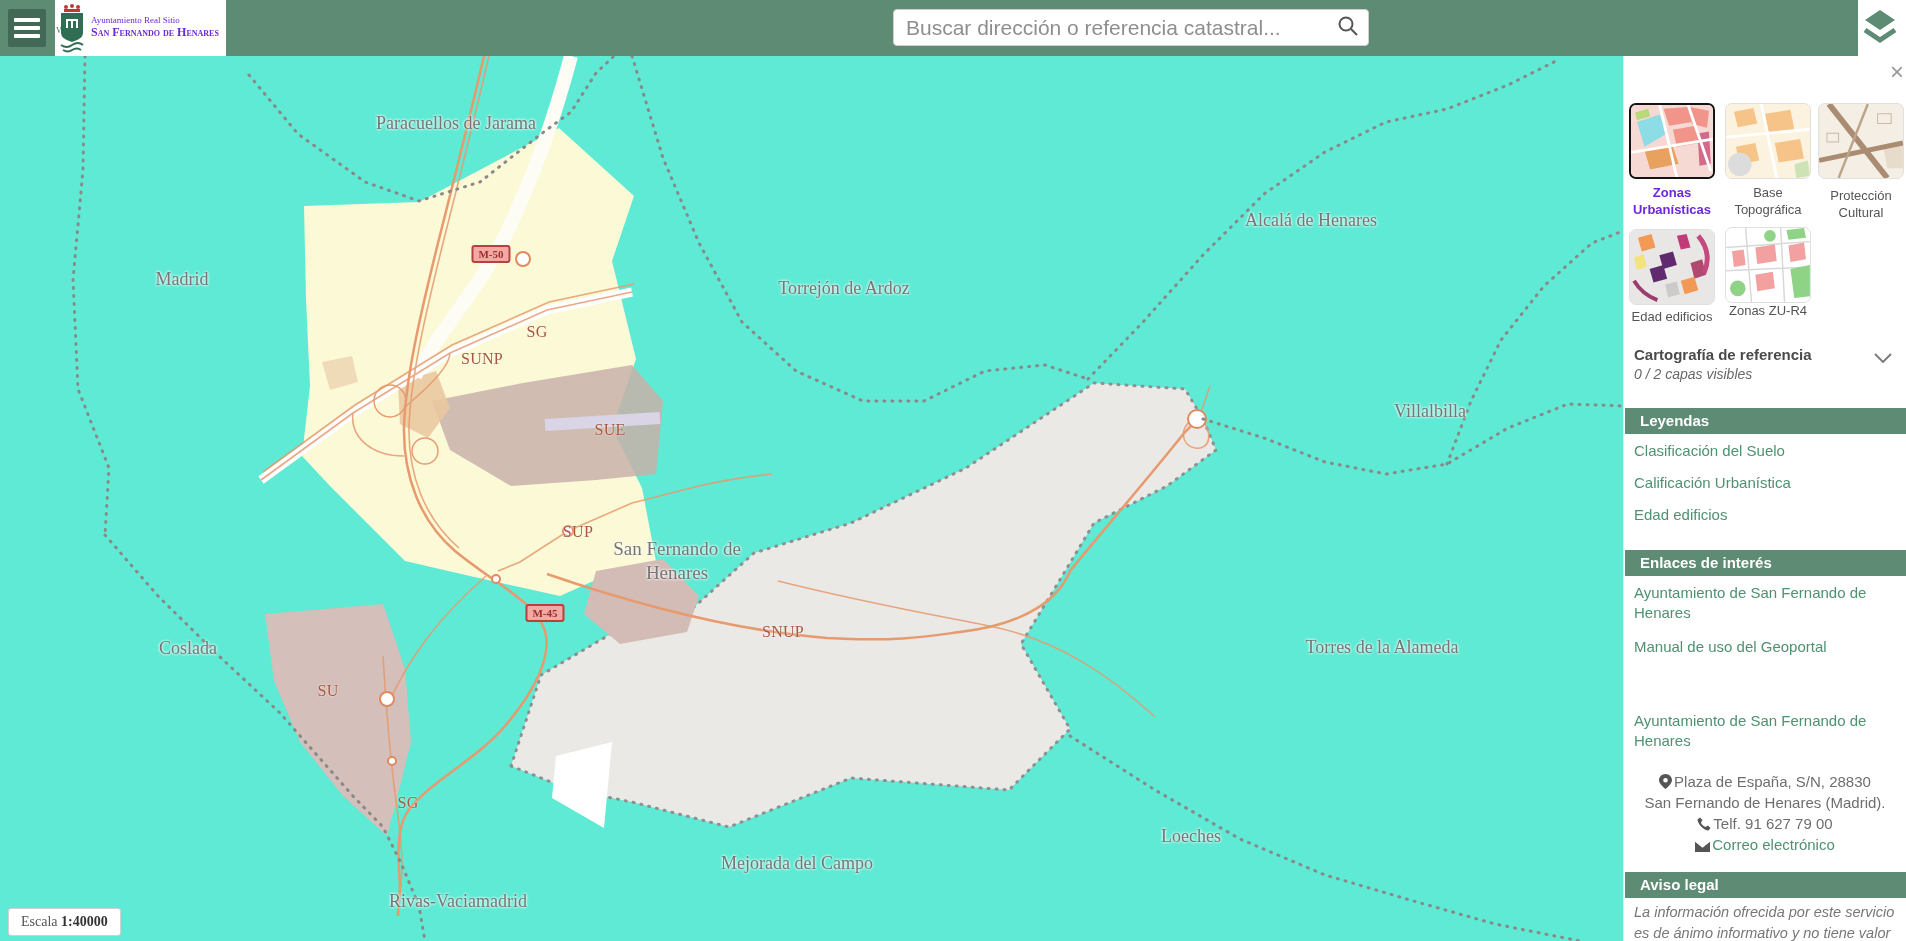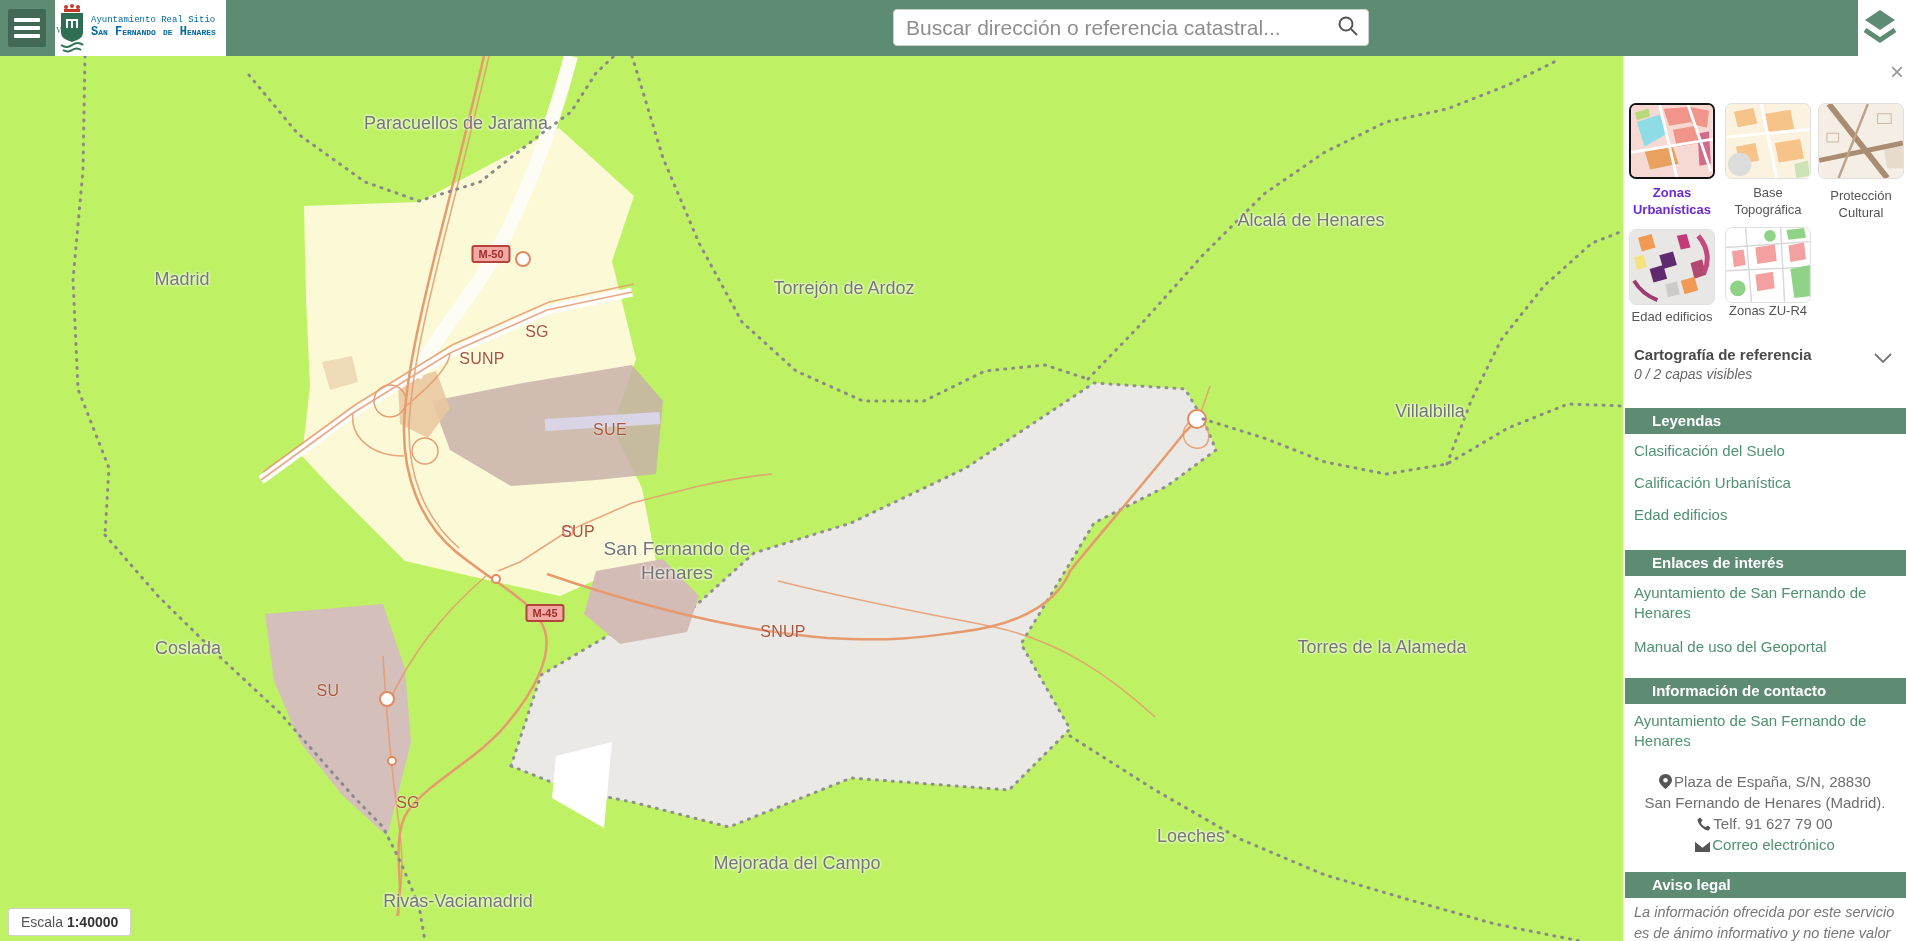--- a/index.html
+++ b/index.html
@@ -3,51 +3,51 @@
 <meta charset="utf-8">
 <style>
   html,body{margin:0;padding:0;}
   body{width:1906px;height:941px;overflow:hidden;font-family:"Liberation Sans",sans-serif;background:#fff;position:relative;}
 
   
   .header{position:absolute;left:0;top:0;width:1906px;height:56px;background:#5d8b74;}
   .hamburger{position:absolute;left:8px;top:9px;width:38px;height:38px;background:#416955;border:none;border-radius:2px;cursor:pointer;padding:5px 5px;box-sizing:border-box;display:flex;flex-direction:column;justify-content:space-evenly;}
   .hamburger span{display:block;height:4px;background:#fff;border-radius:1px;margin:0 1px;}
   .logo-box{position:absolute;left:55px;top:0;width:171px;height:56px;background:#fff;display:flex;align-items:center;}
-  .logo-text{margin-left:6px;font-family:Liberation Mono, monospace;color:#0369a1;line-height:1.1;}
+  .logo-text{margin-left:6px;font-family:Liberation Serif, serif;color:#6d28d9;line-height:1.1;}
   .logo-text .l1{font-size:9px;}
   .logo-text .l2{font-size:12px;font-weight:bold;font-variant:small-caps;}
   .searchwrap{position:absolute;left:893px;top:9px;width:476px;height:37px;background:#fff;border:1px solid #cfcfcf;border-radius:4px;box-sizing:border-box;display:flex;align-items:center;}
   .searchwrap input{flex:1;border:none;outline:none;font-size:21px;color:#444;padding:0 0 0 12px;background:transparent;font-family:"Liberation Sans",sans-serif;}
   .searchwrap input::placeholder{color:#8e8e8e;}
   .search-btn{border:none;background:transparent;cursor:pointer;padding:0 8px 0 0;}
   .corner{position:absolute;left:1858px;top:0;width:48px;height:56px;background:#fff;display:flex;align-items:center;justify-content:flex-start;}
   .layers-btn{border:none;background:transparent;cursor:pointer;padding:0;margin-left:4px;}
 
   
-  .map{position:absolute;left:0;top:56px;width:1623px;height:885px;background:#bef264;overflow:hidden;cursor:grab;}
+  .map{position:absolute;left:0;top:56px;width:1623px;height:885px;background:#5eead4;overflow:hidden;cursor:grab;font-family:Liberation Serif, serif;}
   .city-label{position:absolute;transform:translate(-50%,-50%);color:#757575;font-size:18px;white-space:nowrap;text-shadow:0 0 3px #fff,0 0 3px #fff;}
   .city-label.big{white-space:normal;width:180px;text-align:center;font-size:19px;line-height:1.25;}
   .zone-label{position:absolute;transform:translate(-50%,-50%);color:#a8553c;font-size:16px;letter-spacing:.3px;text-shadow:0 0 2px #fff;}
   .badge{position:absolute;transform:translate(-50%,-50%);background:#f2a8a3;border:2px solid #b5433d;color:#9c2f2b;font-size:11px;font-weight:bold;padding:0 5px;border-radius:3px;line-height:14px;}
   .scalebox{position:absolute;left:8px;bottom:5px;background:#fff;border:1px solid #d0d0d0;border-radius:3px;padding:5px 12px;font-size:14px;color:#555;}
   .scalebox b{color:#333;}
 
   
   .sidebar{position:absolute;left:1623px;top:56px;width:283px;height:885px;background:#fff;border-left:1px solid #e8e8e8;overflow:hidden;}
   .close-x{position:absolute;right:3px;top:4px;border:none;background:transparent;color:#9a9a9a;font-size:24px;line-height:24px;cursor:pointer;padding:0;}
   .thumb{position:absolute;width:86px;height:76px;border-radius:7px;overflow:hidden;border:1px solid #e0e0e0;box-sizing:border-box;cursor:pointer;background:#eee;}
   .thumb.selected{border:2px solid #141414;}
   .thumb svg{display:block;width:100%;height:100%;}
   .thumb-label{position:absolute;text-align:center;font-size:13px;color:#555;line-height:1.3;cursor:pointer;}
   .thumb-label.selected{font-weight:bold;color:#6d28d9;}
   .carto-title{position:absolute;left:10px;top:290px;font-size:15px;font-weight:bold;color:#4a4a4a;}
   .carto-sub{position:absolute;left:10px;top:310px;font-size:14px;font-style:italic;color:#686868;}
   .chev{position:absolute;right:14px;top:296px;border:none;background:transparent;cursor:pointer;padding:0;}
-  .section-bar{position:absolute;left:1px;width:281px;height:26px;background:#5d8b74;color:#fff;font-weight:bold;font-size:15px;line-height:26px;padding-left:27px;box-sizing:border-box;}
+  .section-bar{position:absolute;left:1px;width:281px;height:26px;background:#5d8b74;color:#fff;font-weight:bold;font-size:15px;line-height:26px;padding-left:15px;box-sizing:border-box;}
   .slink{position:absolute;left:10px;width:255px;font-size:15px;color:#4f9170;line-height:1.35;cursor:pointer;text-decoration:none;display:block;}
   .ctext{position:absolute;left:10px;width:262px;font-size:15px;color:#6e6e6e;line-height:1.38;text-align:center;}
   .ctext svg{vertical-align:-2px;margin-right:2px;}
   .aviso-text{position:absolute;left:10px;top:846px;width:266px;font-size:14.5px;font-style:italic;color:#777;line-height:1.45;}
   .icon-inline{display:inline-block;}
 </style>
 </head>
 <body>
 
 <div class="map">
@@ -269,21 +269,20 @@
 
   <div class="section-bar" style="top:352px">Leyendas</div>
   <a class="slink" style="top:385px">Clasificación del Suelo</a>
   <a class="slink" style="top:417px">Calificación Urbanística</a>
   <a class="slink" style="top:449px">Edad edificios</a>
 
   <div class="section-bar" style="top:494px">Enlaces de interés</div>
   <a class="slink" style="top:527px">Ayuntamiento de San Fernando de Henares</a>
   <a class="slink" style="top:581px">Manual de uso del Geoportal</a>
 
-  <div class="section-bar" style="top:622px">Información de contacto</div>
   <a class="slink" style="top:655px">Ayuntamiento de San Fernando de Henares</a>
   <div class="ctext" style="top:716px">
     <svg class="icon-inline" width="13" height="15" viewBox="0 0 13 15">
       <path d="M6.5,0 C10,0 13,2.8 13,6.2 C13,10 6.5,15 6.5,15 C6.5,15 0,10 0,6.2 C0,2.8 3,0 6.5,0 Z M6.5,4 a2.3,2.3 0 1,0 0,4.6 a2.3,2.3 0 1,0 0,-4.6" fill="#555" fill-rule="evenodd"></path>
     </svg><span>Plaza de España, S/N, 28830</span>
   </div>
   <div class="ctext" style="top:737px">San Fernando de Henares (Madrid).</div>
   <div class="ctext" style="top:758px">
     <svg class="icon-inline" width="14" height="14" viewBox="0 0 14 14">
       <path d="M3,0.5 L5.5,3 L4,5.5 C4.5,7.5 6.5,9.5 8.5,10 L11,8.5 L13.5,11 L11.5,13.5 C7,13.5 0.5,7 0.5,2.5 Z" fill="#555"></path>

